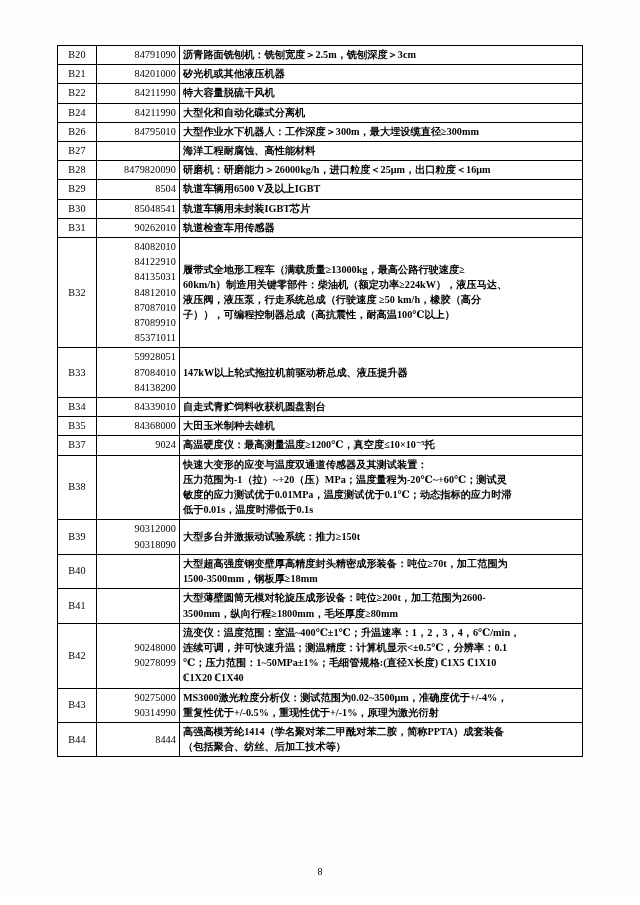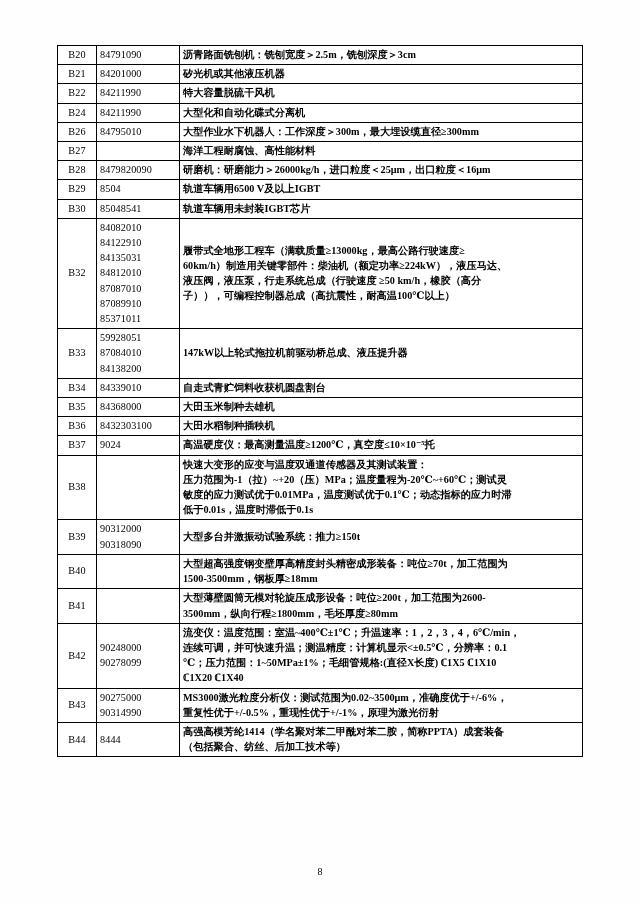--- a/index.html
+++ b/index.html
@@ -41,21 +41,21 @@
     font-family: "Liberation Serif", "DejaVu Serif", serif;
   }
   .col-code {
     width: 32px;
     text-align: center;
     white-space: nowrap;
     letter-spacing: 0.2px;
   }
   .col-hs {
     width: 76px;
-    text-align: left;
+    text-align: right;
     white-space: pre-line;
     letter-spacing: 0.1px;
   }
   .col-desc {
     text-align: left;
     padding-left: 4px;
     padding-right: 3px;
   }
   .col-desc .line {
     display: block;
@@ -151,20 +151,27 @@
       </tr>
 
       <tr>
         <td class="col-code">B30</td>
         <td class="col-hs">85048541</td>
         <td class="col-desc">
           <span class="line">轨道车辆用未封装IGBT芯片</span>
         </td>
       </tr>
 
+      <tr>
+        <td class="col-code">B31</td>
+        <td class="col-hs">90262010</td>
+        <td class="col-desc">
+          <span class="line">轨道检查车用传感器</span>
+        </td>
+      </tr>
 
       <tr>
         <td class="col-code">B32</td>
         <td class="col-hs">84082010
 84122910
 84135031
 84812010
 87087010
 87089910
 85371011</td>
@@ -195,27 +202,20 @@
       </tr>
 
       <tr>
         <td class="col-code">B35</td>
         <td class="col-hs">84368000</td>
         <td class="col-desc">
           <span class="line">大田玉米制种去雄机</span>
         </td>
       </tr>
 
-      <tr>
-        <td class="col-code">B36</td>
-        <td class="col-hs">8432303100</td>
-        <td class="col-desc">
-          <span class="line">大田水稻制种插秧机</span>
-        </td>
-      </tr>
 
       <tr>
         <td class="col-code">B37</td>
         <td class="col-hs">9024</td>
         <td class="col-desc">
           <span class="line">高温硬度仪：最高测量温度≥1200℃，真空度≤10×10⁻⁵托</span>
         </td>
       </tr>
 
       <tr>
@@ -266,21 +266,21 @@
           <span class="line">℃；压力范围：1~50MPa±1%；毛细管规格:(直径X长度) ℂ1X5  ℂ1X10</span>
           <span class="line">ℂ1X20  ℂ1X40</span>
         </td>
       </tr>
 
       <tr>
         <td class="col-code">B43</td>
         <td class="col-hs">90275000
 90314990</td>
         <td class="col-desc">
-          <span class="line">MS3000激光粒度分析仪：测试范围为0.02~3500μm，准确度优于+/-6%，</span>
+          <span class="line">MS3000激光粒度分析仪：测试范围为0.02~3500μm，准确度优于+/-4%，</span>
           <span class="line">重复性优于+/-0.5%，重现性优于+/-1%，原理为激光衍射</span>
         </td>
       </tr>
 
       <tr>
         <td class="col-code">B44</td>
         <td class="col-hs">8444</td>
         <td class="col-desc">
           <span class="line">高强高模芳纶1414（学名聚对苯二甲酰对苯二胺，简称PPTA）成套装备</span>
           <span class="line">（包括聚合、纺丝、后加工技术等）</span>

